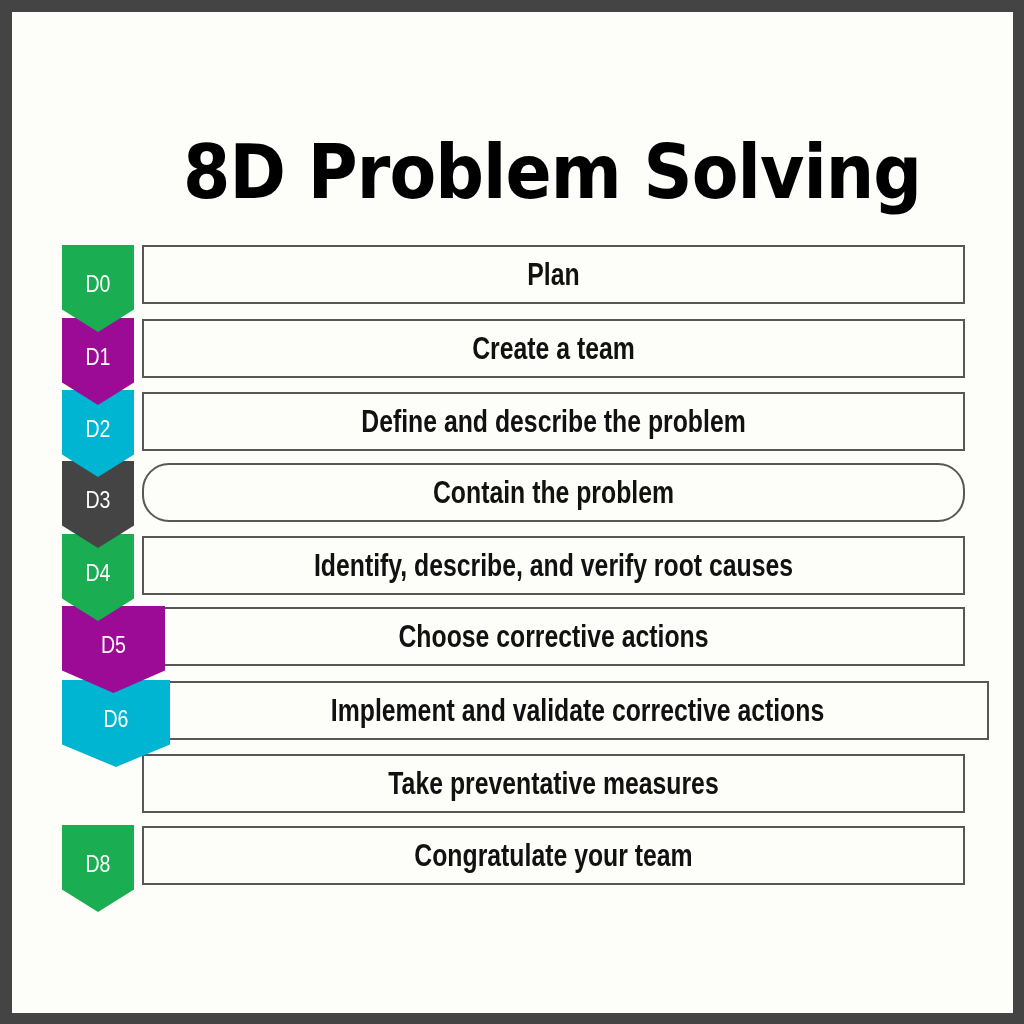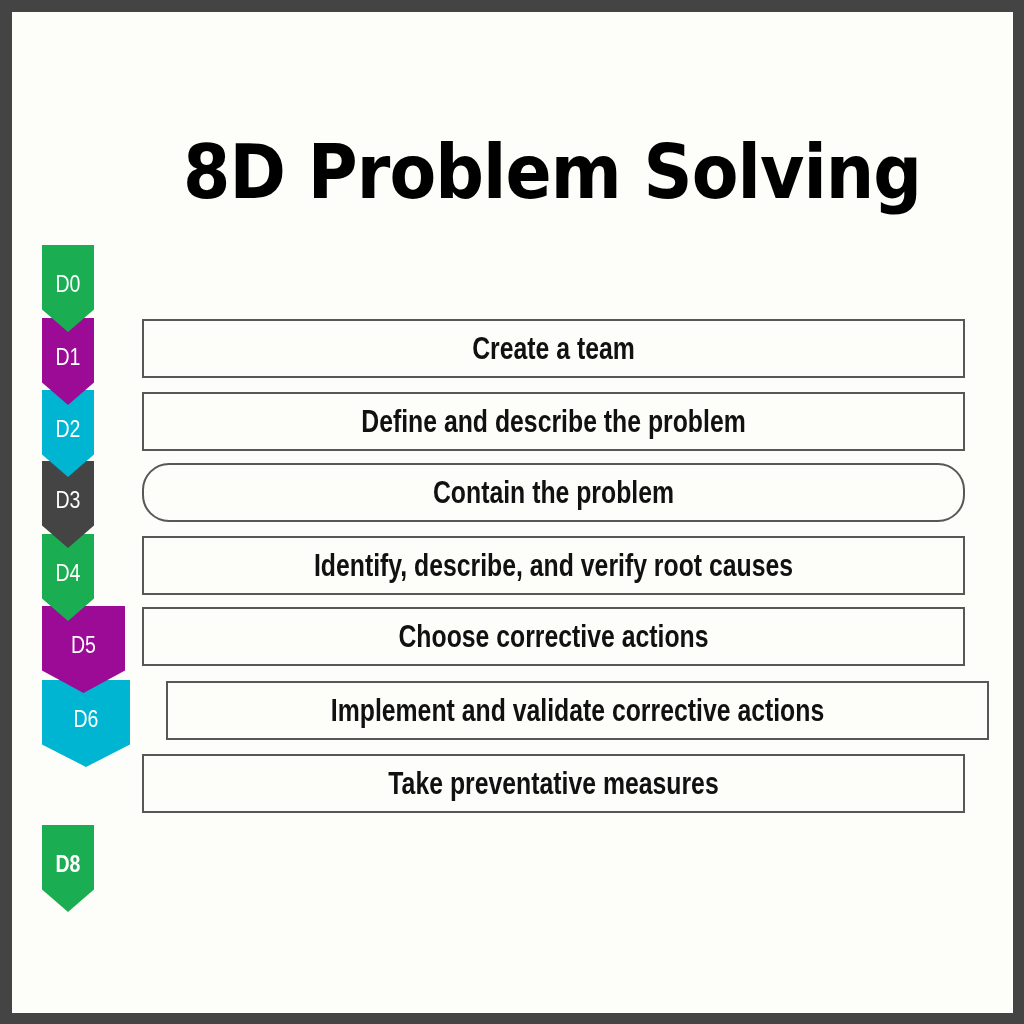--- a/index.html
+++ b/index.html
@@ -26,22 +26,22 @@
     font-size: 74px;
     line-height: 84px;
     color: #000;
     letter-spacing: -1px;
     transform: scaleX(0.92);
     transform-origin: 541px 0;
     white-space: nowrap;
   }
   .chev {
     position: absolute;
-    left: 30px;
-    width: 52px;
+    left: 50px;
+    width: 72px;
     height: 87px;
     clip-path: polygon(0 0, 100% 0, 100% 74%, 50% 100%, 0 74%);
   }
   .chev-label {
     position: absolute;
     left: 0; right: 0;
     top: 26px;
     text-align: center;
     color: #ffffff;
     font-family: "Liberation Sans", sans-serif;
@@ -92,24 +92,27 @@
   </div>
   <div class="chev" style="top:522px; z-index:5; background:#1aad52;">
     <div class="chev-label">D4</div>
   </div>
   <div class="chev" style="top:594px; z-index:4; background:#9b0b96;padding-left:31px;">
     <div class="chev-label">D5</div>
   </div>
   <div class="chev" style="top:668px; z-index:3; background:#00b5d1;padding-left:36px;">
     <div class="chev-label">D6</div>
   </div>
-  <div class="chev" style="top:813px; z-index:1; background:#1aad52;font-weight:bold;">
+  <div class="chev" style="top:813px; z-index:1; background:#1aad52;">
     <div class="chev-label">D8</div>
   </div>
 
+  <div class="box" style="top:233px;">
+    <div class="box-text">Plan</div>
+  </div>
   <div class="box" style="top:307px;">
     <div class="box-text">Create a team</div>
   </div>
   <div class="box" style="top:380px;">
     <div class="box-text">Define and describe the problem</div>
   </div>
   <div class="box" style="top:451px;border-radius:27px;">
     <div class="box-text">Contain the problem</div>
   </div>
   <div class="box" style="top:524px;">
@@ -117,13 +120,16 @@
   </div>
   <div class="box" style="top:595px;">
     <div class="box-text">Choose corrective actions</div>
   </div>
   <div class="box" style="top:669px;margin-left:24px;">
     <div class="box-text">Implement and validate corrective actions</div>
   </div>
   <div class="box" style="top:742px;">
     <div class="box-text">Take preventative measures</div>
   </div>
+  <div class="box" style="top:814px;">
+    <div class="box-text">Congratulate your team</div>
+  </div>
 </div>
 
 </body></html>

